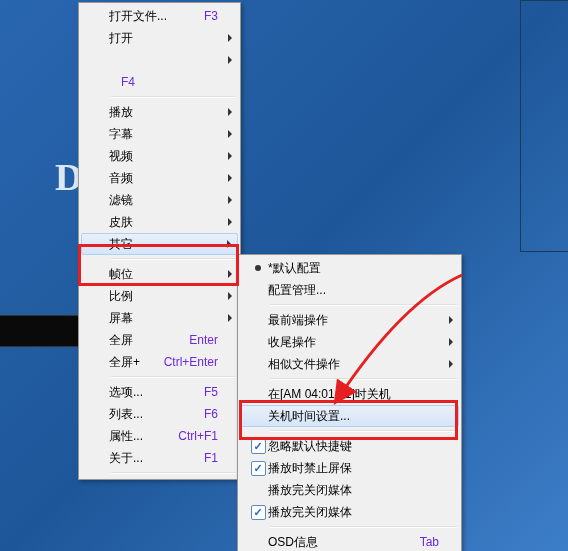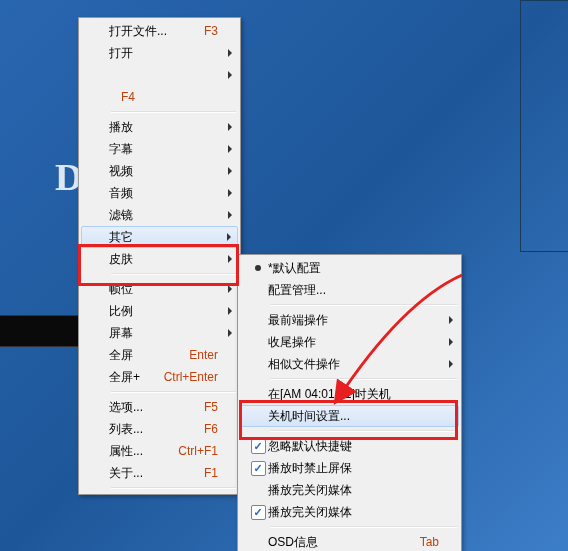--- a/index.html
+++ b/index.html
@@ -2,27 +2,27 @@
 <html><head>
 <meta charset="utf-8">
 <style>
   body{margin:0;font-family:"Microsoft YaHei","Segoe UI",sans-serif;font-size:12px;background:#1a4d8c;overflow:hidden;width:568px;height:551px;position:relative}
   .desktop{position:absolute;inset:0;background:linear-gradient(135deg,#2966b0 0%,#1e5799 50%,#3d7ec9 100%)}
   .letter-d{position:absolute;left:55px;top:155px;color:#dbe7f4;font-size:38px;font-weight:bold;font-family:Georgia,serif}
   .window-frame{position:absolute;left:520px;top:0;width:48px;height:250px;border:1px solid #1a3a5c}
   .dark-bar{position:absolute;left:0;top:315px;height:30px;width:80px;background:#0a0a0a;border-top:1px solid #333;border-bottom:1px solid #333}
   .menu{position:absolute;background:#f0f0f0;border:1px solid #979797;box-shadow:2px 2px 4px rgba(0,0,0,.3);padding:2px}
   .menu-inner{border-left:28px solid #f0f0f0}
-  .menu1{left:78px;top:17px;width:157px}
+  .menu1{left:78px;top:2px;width:157px}
   .menu2{left:237px;top:254px;width:219px}
   .item{display:flex;align-items:center;height:22px;padding:0 20px 0 8px;margin-left:-28px;position:relative;cursor:default;color:#000}
   .item.hov{background:linear-gradient(#e8f0fb,#d5e5f8);border:1px solid #aecff7;border-radius:2px;height:20px;padding:0 19px 0 7px}
   .ico{width:20px;display:inline-flex;justify-content:center;align-items:center}
   .lbl{flex:1;white-space:nowrap}
-  .shc{color:#c2410c;padding-left:12px}
+  .shc{color:#6d28d9;padding-left:12px}
   .sub{position:absolute;right:6px;width:0;height:0;border-left:4px solid #333;border-top:4px solid transparent;border-bottom:4px solid transparent}
   .sep{height:1px;background:#e0e0e0;margin:3px 2px 3px 2px;border-bottom:1px solid #fff}
   .chk{width:13px;height:13px;border:1px solid #5a8ac6;background:#fff;border-radius:2px;display:inline-flex;align-items:center;justify-content:center;color:#2d6bc0;font-size:11px;font-weight:bold}
   .rad{width:6px;height:6px;border-radius:50%;background:#333}
   .box-red{position:absolute;border:3px solid #e62020;pointer-events:none;z-index:50}
   .box1{left:78px;top:244px;width:155px;height:36px}
   .box2{left:239px;top:400px;width:213px;height:34px}
   .arrow{position:absolute;left:312px;top:272px;z-index:40;pointer-events:none}
 </style>
 </head>
@@ -73,28 +73,28 @@
       <div class="item">
         <span class="ico"></span>
         <span class="lbl">音频</span>
         <span class="sub"></span>
       </div>
       <div class="item">
         <span class="ico"></span>
         <span class="lbl">滤镜</span>
         <span class="sub"></span>
       </div>
+      <div class="item">
+        <span class="ico"></span>
+        <span class="lbl">皮肤</span>
+        <span class="sub"></span>
+      </div>
       <div class="item hov">
         <span class="ico"></span>
         <span class="lbl">其它</span>
-        <span class="sub"></span>
-      </div>
-      <div class="item">
-        <span class="ico"></span>
-        <span class="lbl">皮肤</span>
         <span class="sub"></span>
       </div>
       <div class="sep"></div>
       <div class="item">
         <span class="ico"></span>
         <span class="lbl">帧位</span>
         <span class="sub"></span>
       </div>
       <div class="item">
         <span class="ico"></span>

